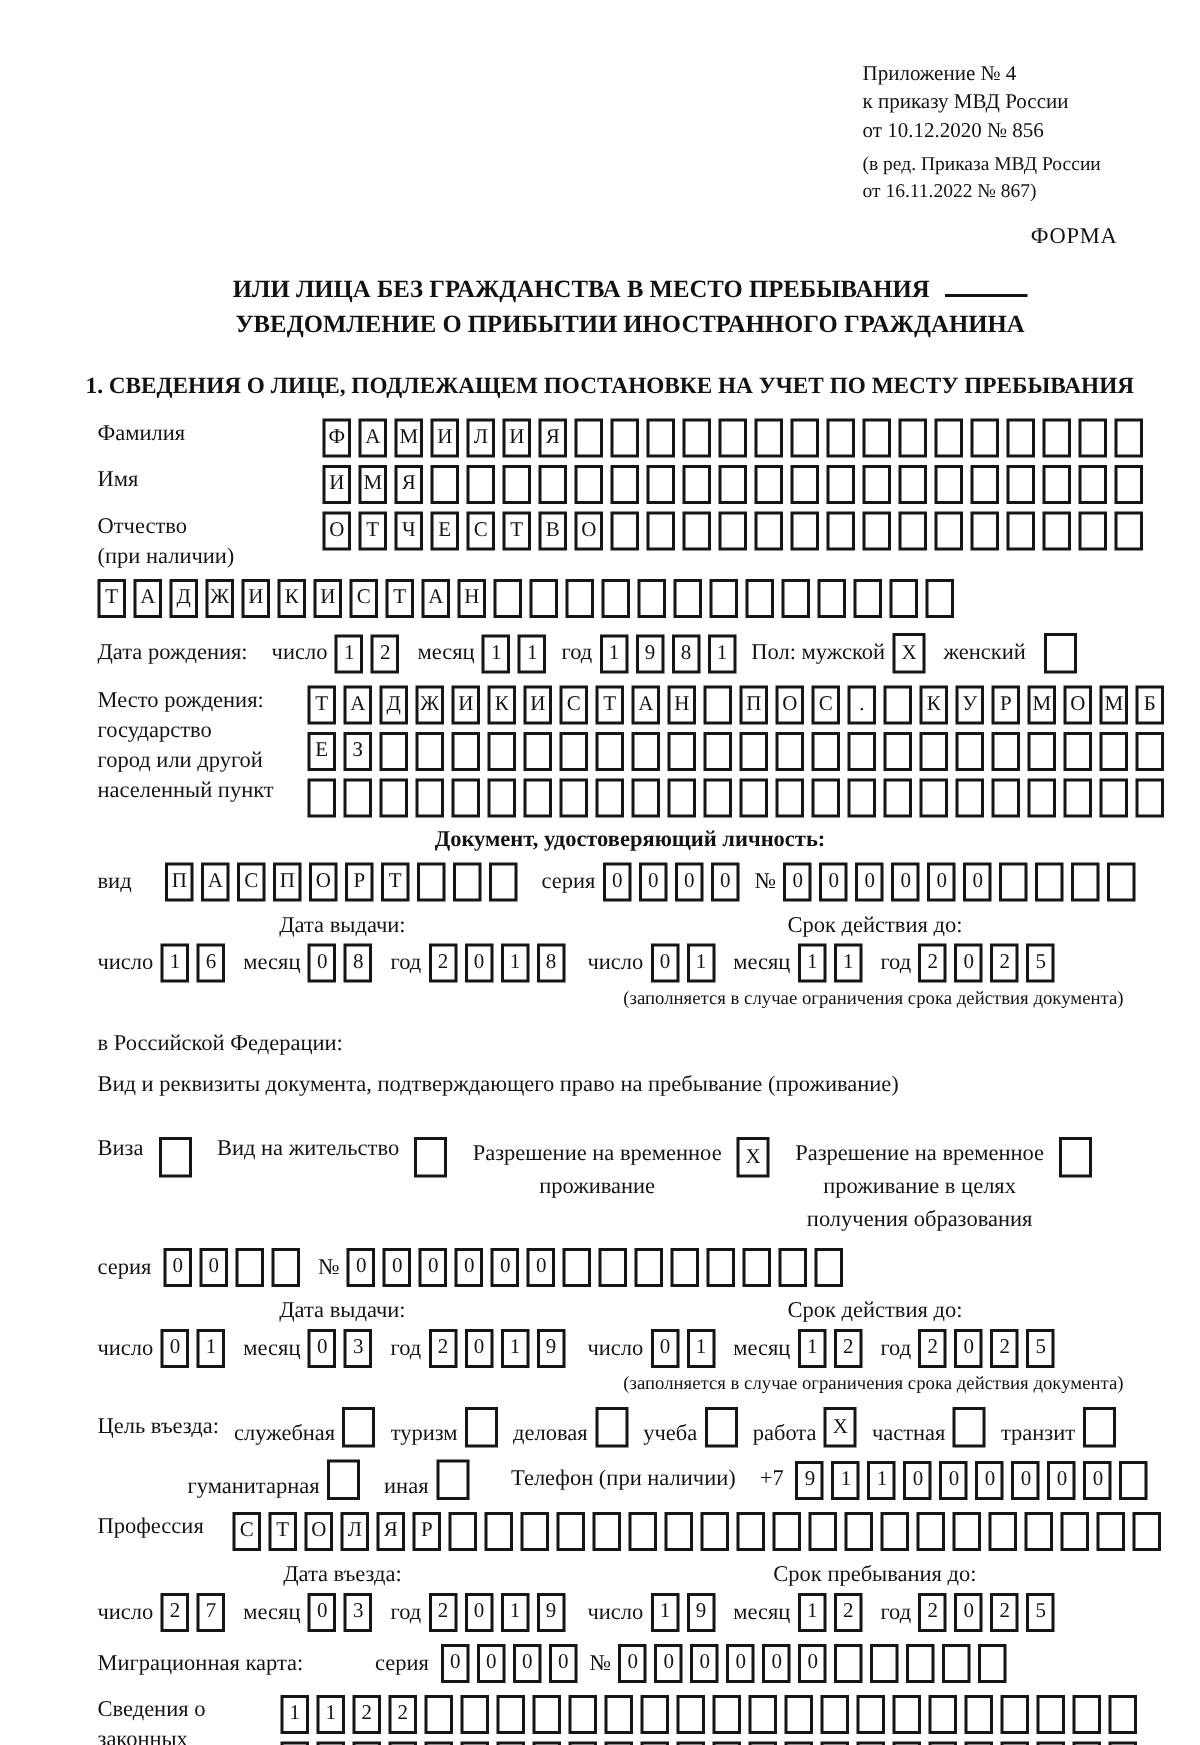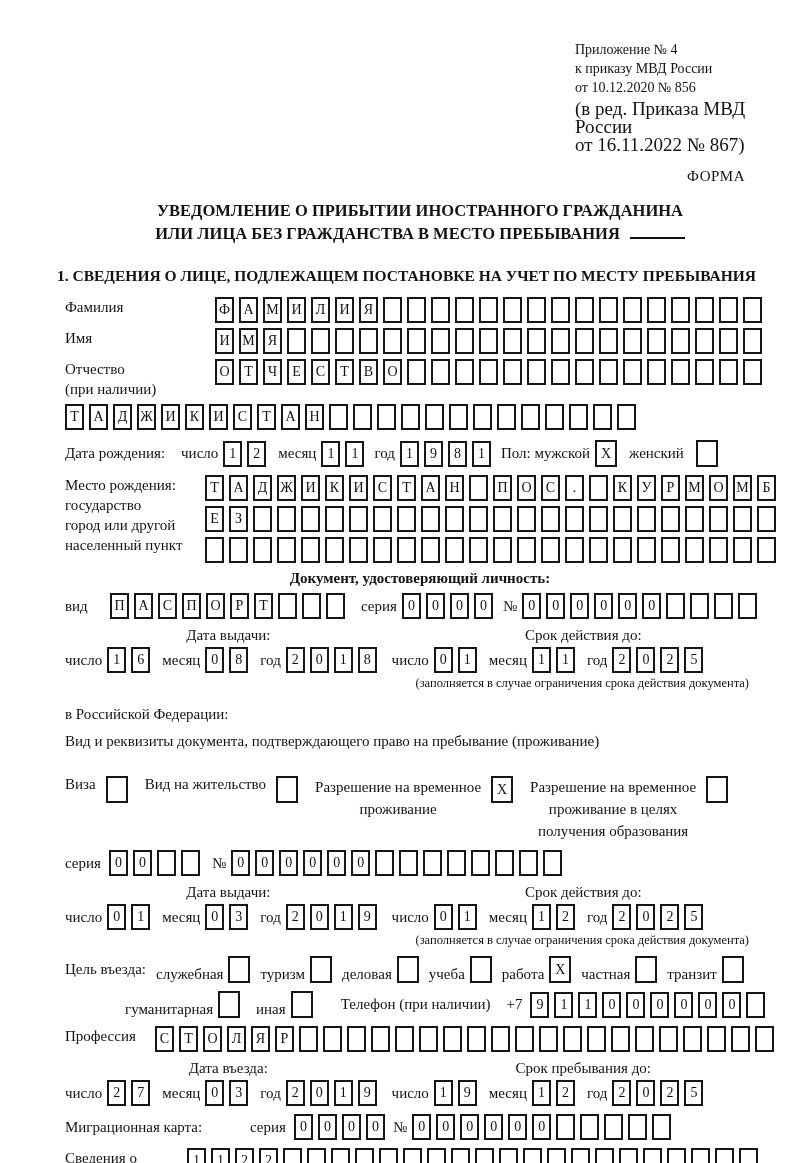--- a/index.html
+++ b/index.html
@@ -1,20 +1,20 @@
 <!DOCTYPE html>
 <html><head>
 <meta charset="utf-8">
 <style>
   *{box-sizing:border-box;margin:0;padding:0}
   html,body{background:#fff}
   body{width:800px;min-height:1163px;font-family:"Liberation Serif","DejaVu Serif",serif;color:#121212;font-size:15px}
   .page{padding:40px 25px 18px 65px}
   .hdr{margin-left:auto;width:200px;font-size:14px;line-height:19px}
-  .hdr-sub{margin-top:3px;font-size:19px;line-height:18px}
+  .hdr-sub{margin-top:3px;font-size:13px;line-height:18px}
   .forma{text-align:right;padding-right:30px;font-weight:normal;margin-top:14px;letter-spacing:.5px}
   .title{text-align:center;font-weight:bold;font-size:16.5px;line-height:23px;margin-top:14px}
   .title-underline{display:inline-block;width:55px;border-bottom:2px solid #121212;margin-left:10px}
   .sec1{font-weight:bold;font-size:15.5px;margin-top:22px;white-space:nowrap;margin-left:-8px}
   .frow{display:flex;align-items:flex-start;margin-top:5px}
   .flabel{flex:none;line-height:20px}
   .w45{width:45px}.w90{width:90px}.w115{width:115px}.w122{width:122px}.w140{width:140px}.w150{width:150px}.w185{width:185px}
   .cells{display:inline-flex;gap:5px;flex:none}
   .cell{width:19px;height:26px;border:2px solid #161616;display:inline-flex;align-items:center;justify-content:center;font-size:14px;flex:none;background:#fff}
   .checkbox{width:22px;height:27px;border:2px solid #161616;display:inline-flex;align-items:center;justify-content:center;font-size:14px;flex:none;background:#fff}
@@ -50,22 +50,22 @@
     <div>от 10.12.2020 № 856</div>
     <div class="hdr-sub">
       <div>(в ред. Приказа МВД России</div>
       <div>от 16.11.2022 № 867)</div>
     </div>
   </div>
 
   <div class="forma">ФОРМА</div>
 
   <div class="title">
+    <div><span>ИЛИ ЛИЦА БЕЗ ГРАЖДАНСТВА В МЕСТО ПРЕБЫВАНИЯ</span><span class="title-underline"></span></div>
     <div>УВЕДОМЛЕНИЕ О ПРИБЫТИИ ИНОСТРАННОГО ГРАЖДАНИНА</div>
-    <div><span>ИЛИ ЛИЦА БЕЗ ГРАЖДАНСТВА В МЕСТО ПРЕБЫВАНИЯ</span><span class="title-underline"></span></div>
   </div>
 
   <div class="sec1">1. СВЕДЕНИЯ О ЛИЦЕ, ПОДЛЕЖАЩЕМ ПОСТАНОВКЕ НА УЧЕТ ПО МЕСТУ ПРЕБЫВАНИЯ</div>
 
   <div class="frow mt12">
     <div class="flabel w150">Фамилия</div>
     <div class="cells">
         <span class="cell">Ф</span>
         <span class="cell">А</span>
         <span class="cell">М</span>

